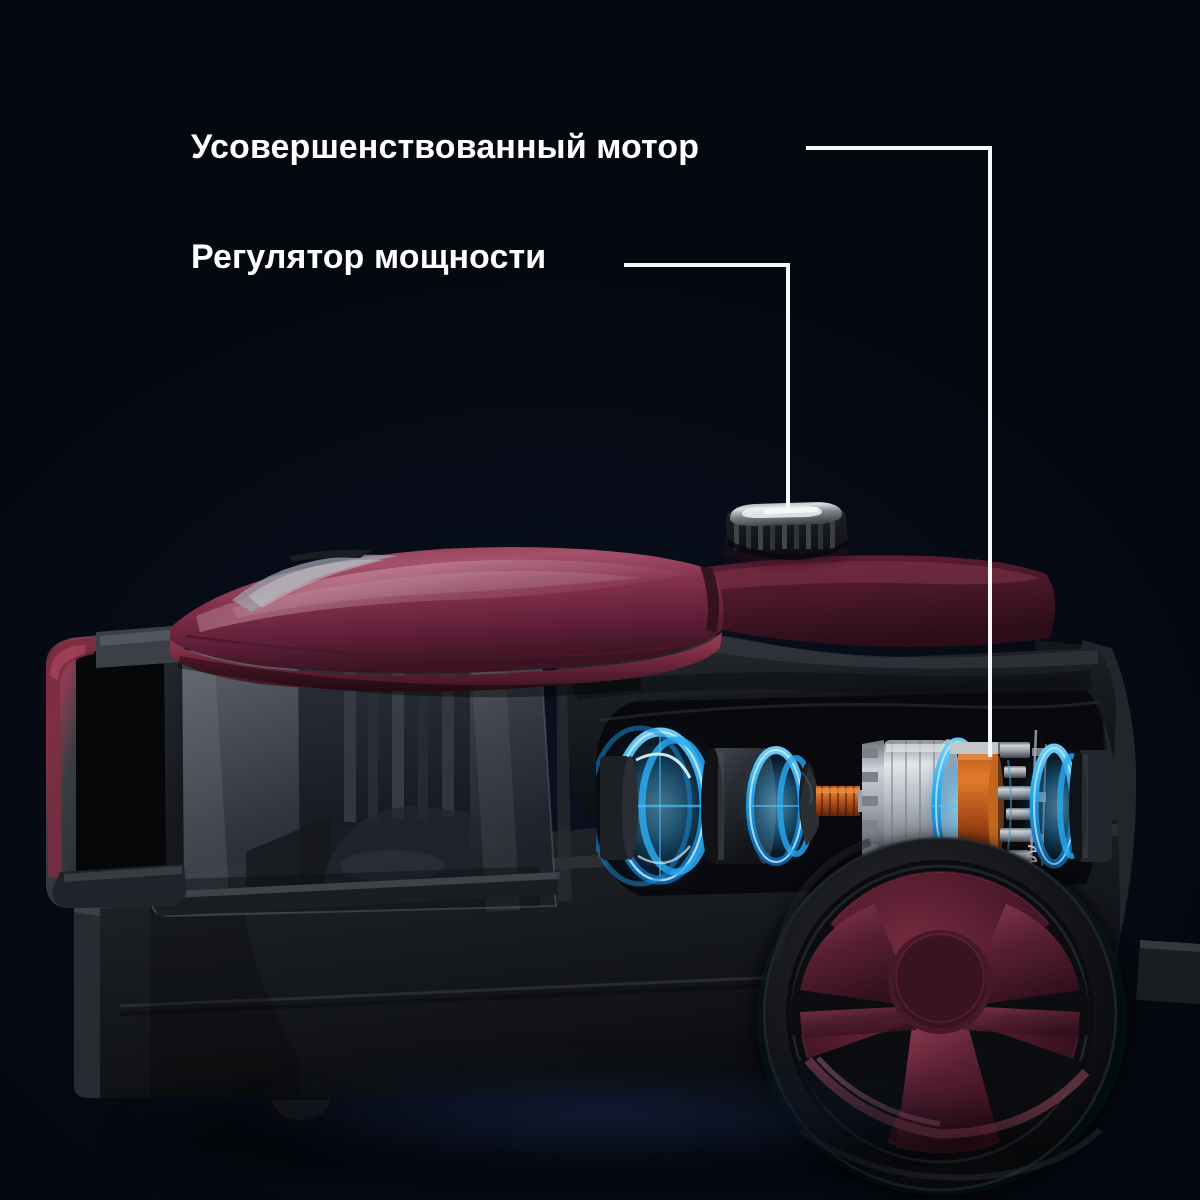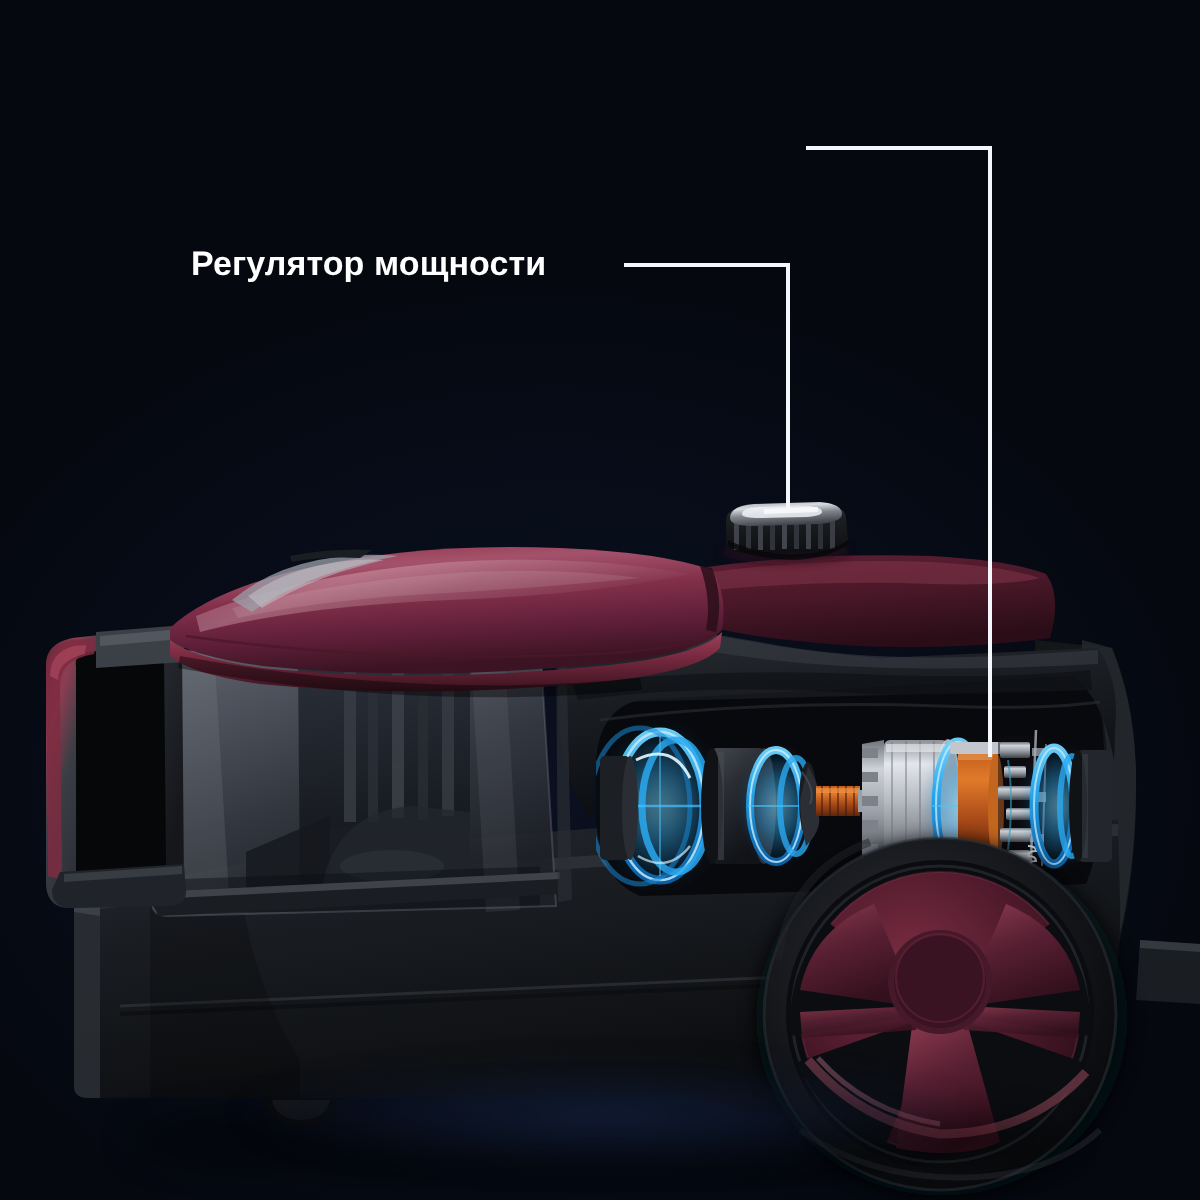--- a/index.html
+++ b/index.html
@@ -24,21 +24,21 @@
     position:absolute;
     color:#ffffff;
     font-weight:700;
     font-size:34px;
     letter-spacing:0.1px;
     white-space:nowrap;
     line-height:1;
     text-rendering:geometricPrecision;
   }
   #label-motor { left:191px; top:130px; }
-  #label-power { left:191px; top:247px; }
+  #label-power { left:191px; top:240px; }
 
   .leader { position:absolute; background:#f4f7fb; }
   .leader.h { height:4px; }
   .leader.v { width:4px; }
 
   #leader-motor-h { left:806px; top:146px;  width:186px; }
   #leader-motor-v { left:988px; top:146px;  height:611px; }
   #leader-power-h { left:624px; top:263px;  width:166px; }
   #leader-power-v { left:786px; top:263px;  height:250px; }
 
@@ -552,16 +552,17 @@
     <ellipse cx="600" cy="1140" rx="470" ry="40" fill="#000" opacity=".45" filter="url(#fBlurLg)"></ellipse>
   </svg>
 
   <div id="floor-glow"></div>
 
   <div class="leader h" id="leader-motor-h"></div>
   <div class="leader v" id="leader-motor-v"></div>
   <div class="leader h" id="leader-power-h"></div>
   <div class="leader v" id="leader-power-v"></div>
 
+  <div class="label" id="label-motor">Усовершенствованный мотор</div>
 
   <div class="label" id="label-power">Регулятор мощности</div>
 
 </div>
 
 </body></html>

